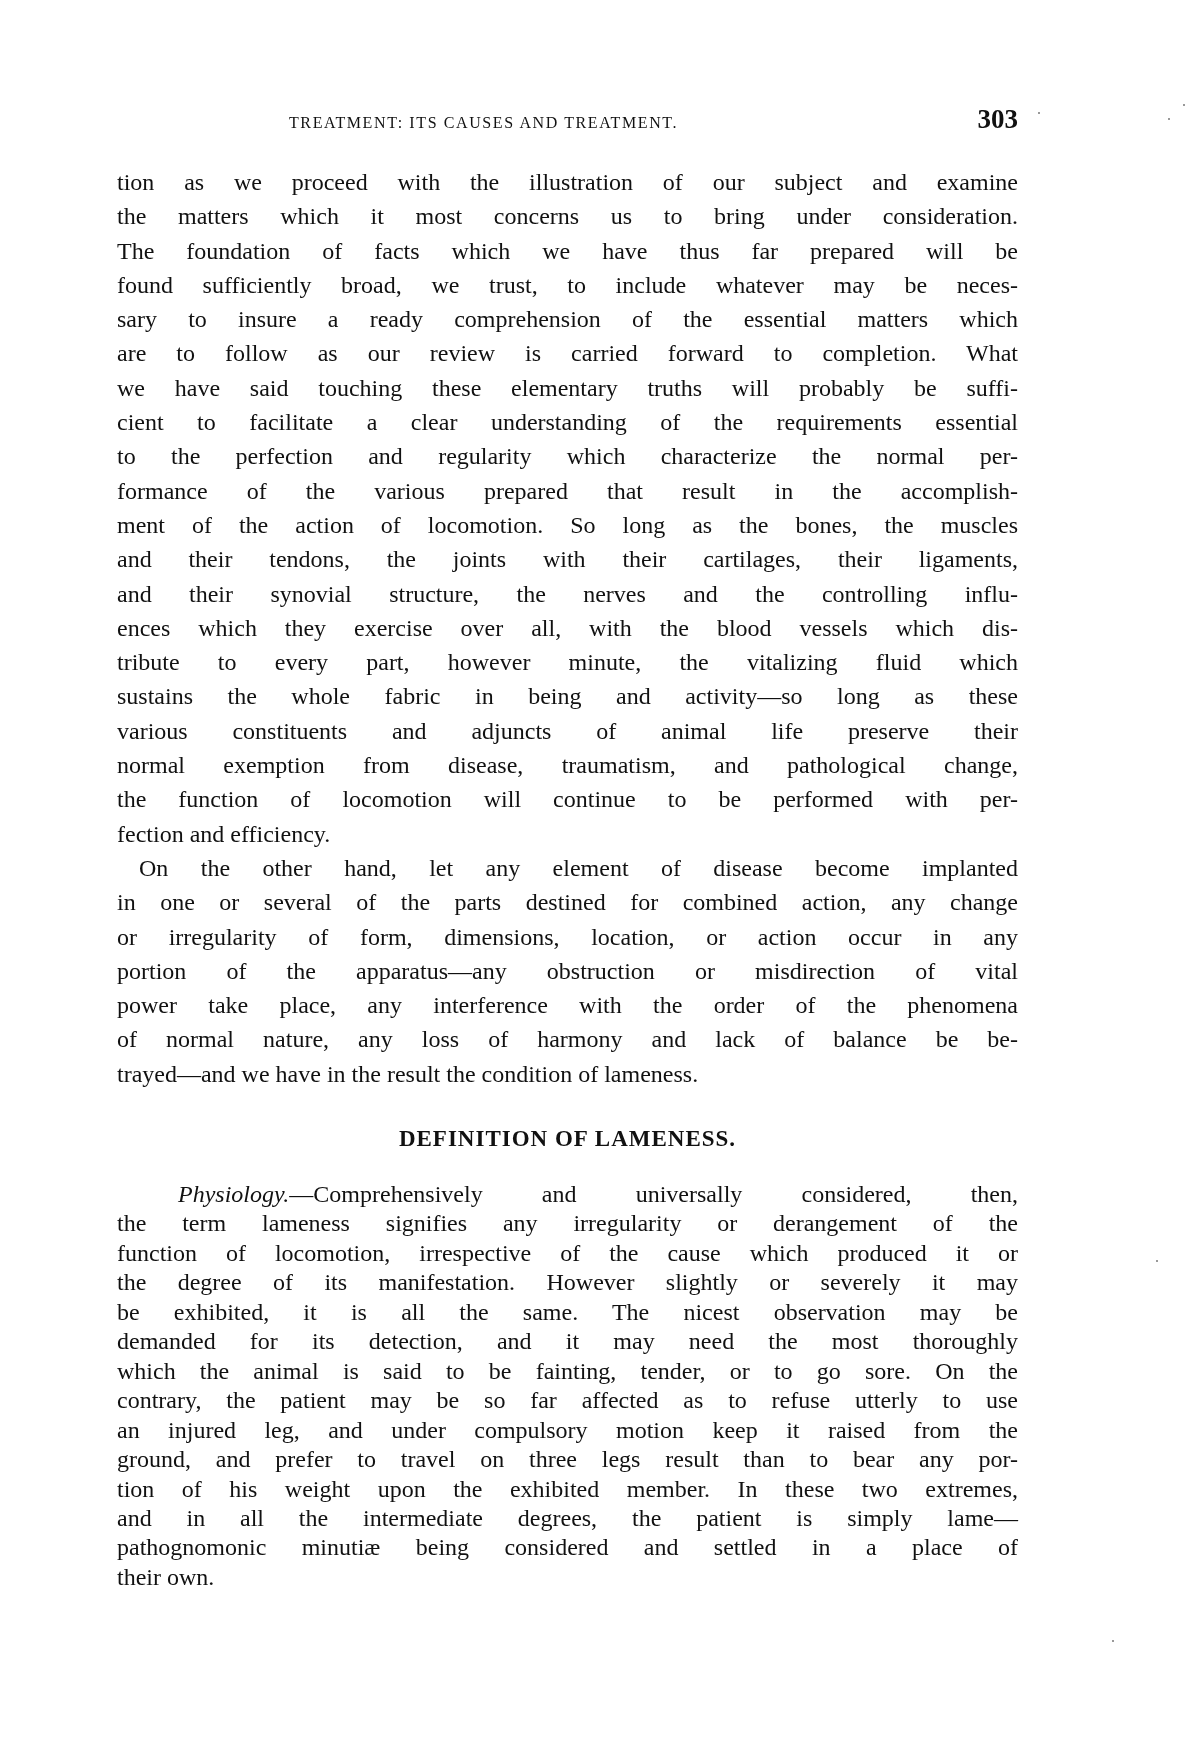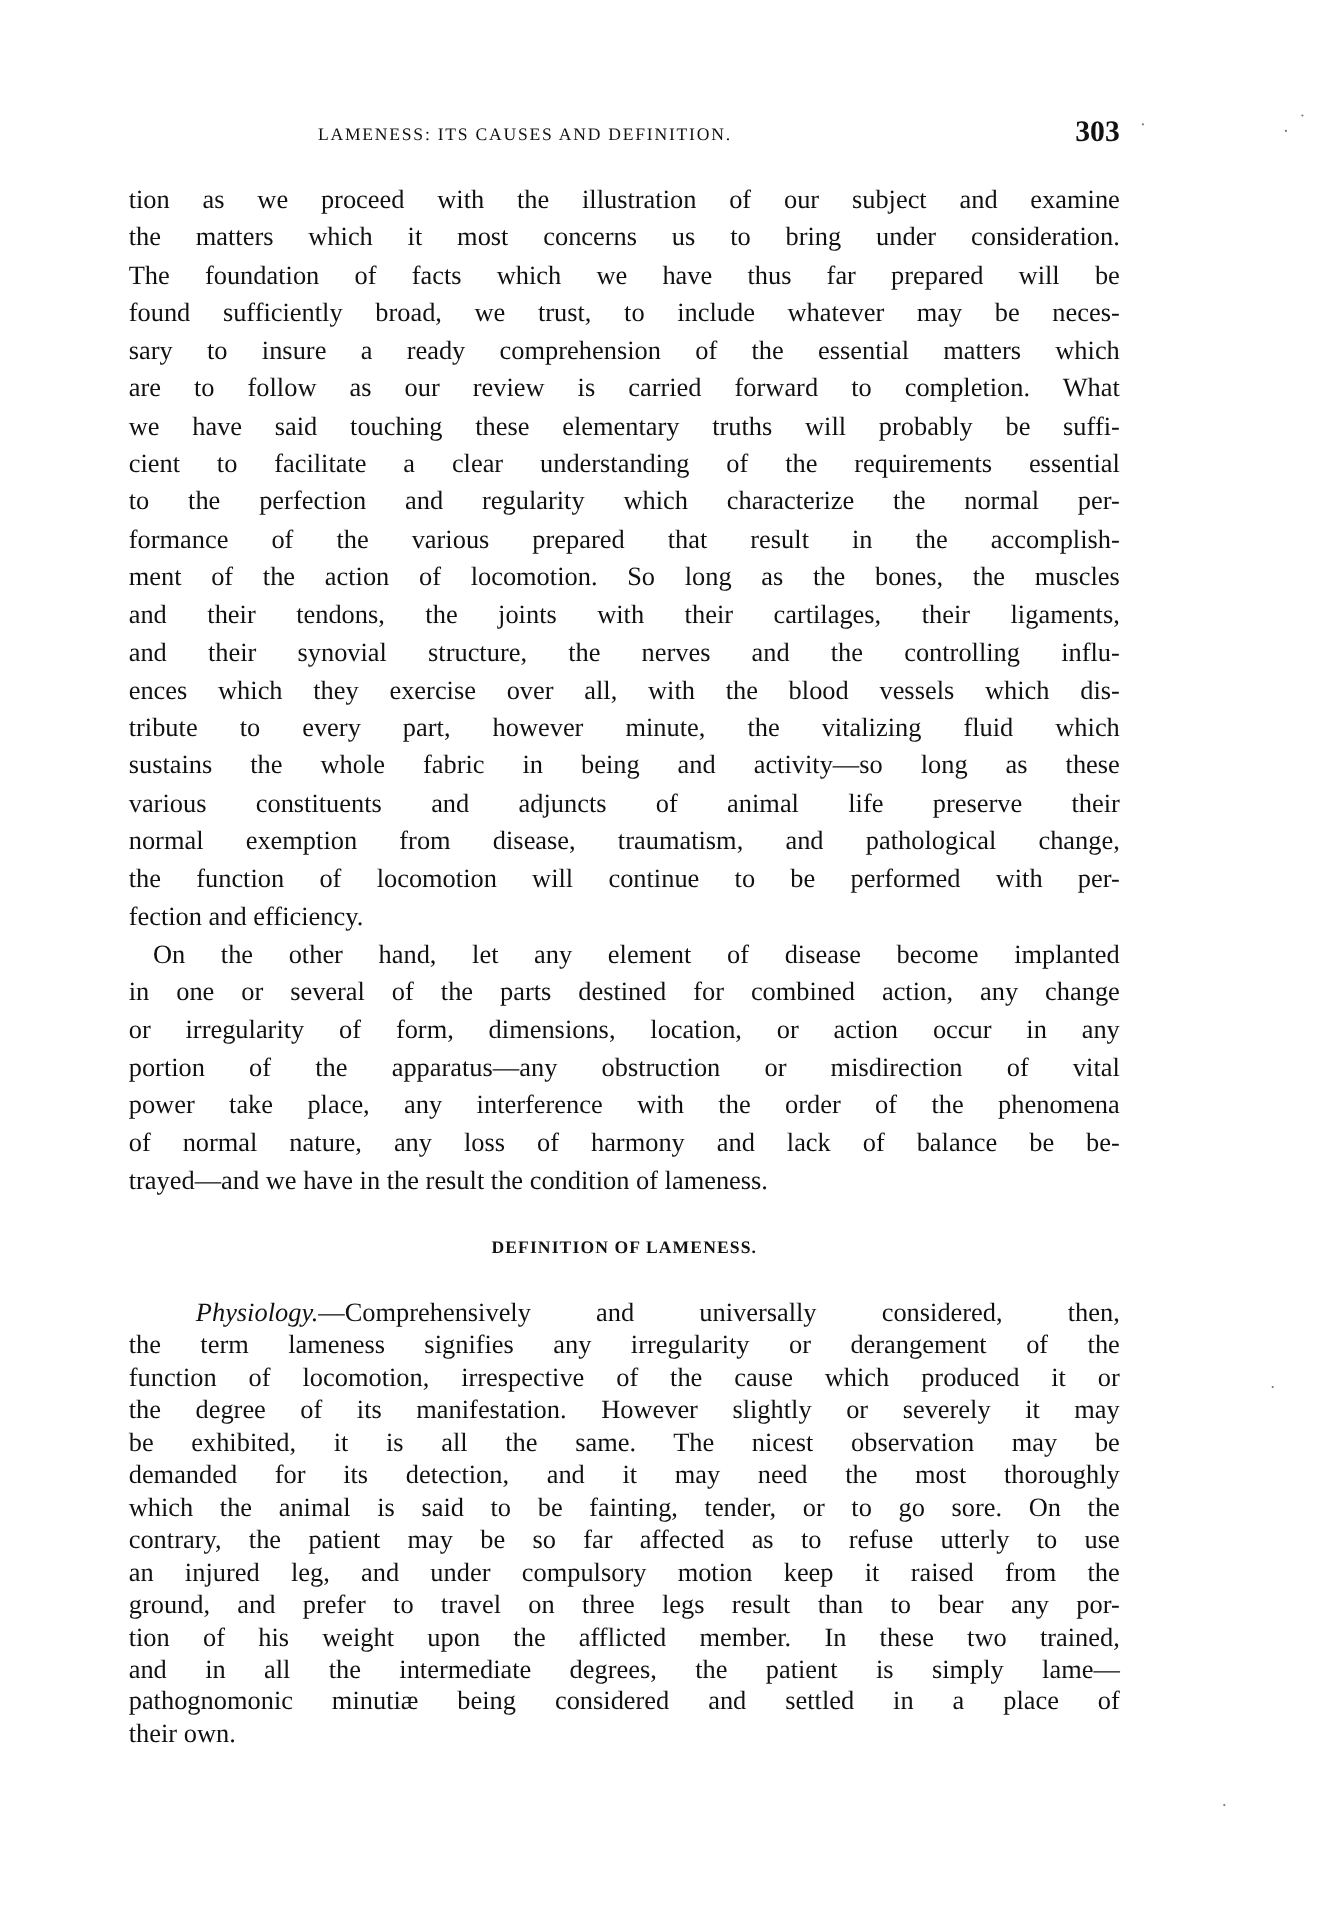--- a/index.html
+++ b/index.html
@@ -7,29 +7,29 @@
   .running-head { position: absolute; top: 104px; left: 117px; width: 901px; height: 40px; }
   .running-title { position: absolute; left: 172px; top: 10px; font-size: 16px; letter-spacing: 1.6px; font-weight: normal; white-space: nowrap; }
   .page-number { position: absolute; right: 0; top: 0; font-size: 27px; font-weight: bold; }
   .block { position: absolute; left: 117px; width: 901px; font-size: 24px; text-align: justify; }
   .block p { margin: 0; }
   .para1 { top: 165px; line-height: 34.3px; }
   .para3 { top: 1180px; line-height: 29.45px; }
   .line { display: block; text-align: justify; text-align-last: justify; white-space: nowrap; overflow: visible; height: inherit; }
   .line.last { text-align-last: left; }
   .indent { padding-left: 22px; }
-  .section-heading { position: absolute; left: 117px; width: 901px; top: 1126px; text-align: center; font-size: 16px; font-weight: bold; letter-spacing: 1px; }
+  .section-heading { position: absolute; left: 117px; width: 901px; top: 1126px; text-align: center; font-size: 23px; font-weight: bold; letter-spacing: 1px; }
   .italic { font-style: italic; margin-left: 39px; }
   .speck { position: absolute; width: 2px; height: 2px; background: #777; border-radius: 1px; }
 </style>
 </head>
 <body>
 
 <div class="running-head">
-  <span class="running-title">LAMENESS: ITS CAUSES AND DEFINITION.</span>
+  <span class="running-title">TREATMENT: ITS CAUSES AND TREATMENT.</span>
   <span class="page-number">303</span>
 </div>
 
 <div class="block para1">
   <p>
     <span class="line">tion as we proceed with the illustration of our subject and examine</span>
     <span class="line">the matters which it most concerns us to bring under consideration.</span>
     <span class="line">The foundation of facts which we have thus far prepared will be</span>
     <span class="line">found sufficiently broad, we trust, to include whatever may be neces-</span>
     <span class="line">sary to insure a ready comprehension of the essential matters which</span>
@@ -67,21 +67,21 @@
     <span class="line indent"><span class="italic">Physiology.</span><span>—Comprehensively and universally considered, then,</span></span>
     <span class="line">the term lameness signifies any irregularity or derangement of the</span>
     <span class="line">function of locomotion, irrespective of the cause which produced it or</span>
     <span class="line">the degree of its manifestation.  However slightly or severely it may</span>
     <span class="line">be exhibited, it is all the same.  The nicest observation may be</span>
     <span class="line">demanded for its detection, and it may need the most thoroughly</span>
     <span class="line">which the animal is said to be fainting, tender, or to go sore.  On the</span>
     <span class="line">contrary, the patient may be so far affected as to refuse utterly to use</span>
     <span class="line">an injured leg, and under compulsory motion keep it raised from the</span>
     <span class="line">ground, and prefer to travel on three legs result than to bear any por-</span>
-    <span class="line">tion of his weight upon the afflicted member.  In these two trained,</span>
+    <span class="line">tion of his weight upon the exhibited member.  In these two extremes,</span>
     <span class="line">and in all the intermediate degrees, the patient is simply lame—</span>
     <span class="line">pathognomonic minutiæ being considered and settled in a place of</span>
     <span class="line last">their own.</span>
   </p>
 </div>
 
 <div class="speck" style="left:1183px;top:104px;"></div>
 <div class="speck" style="left:1168px;top:118px;"></div>
 <div class="speck" style="left:1038px;top:112px;"></div>
 <div class="speck" style="left:1156px;top:1260px;"></div>

